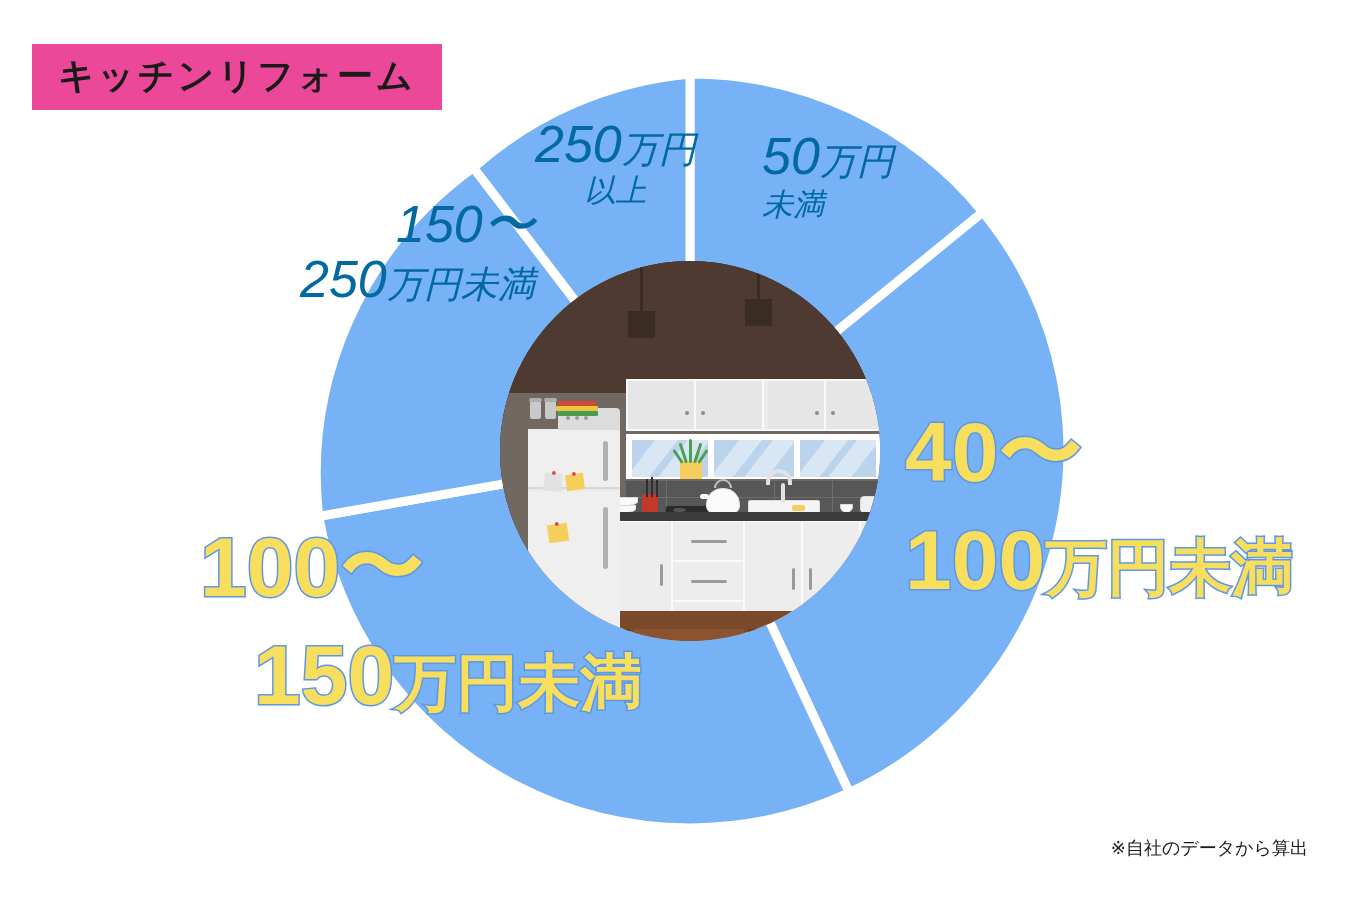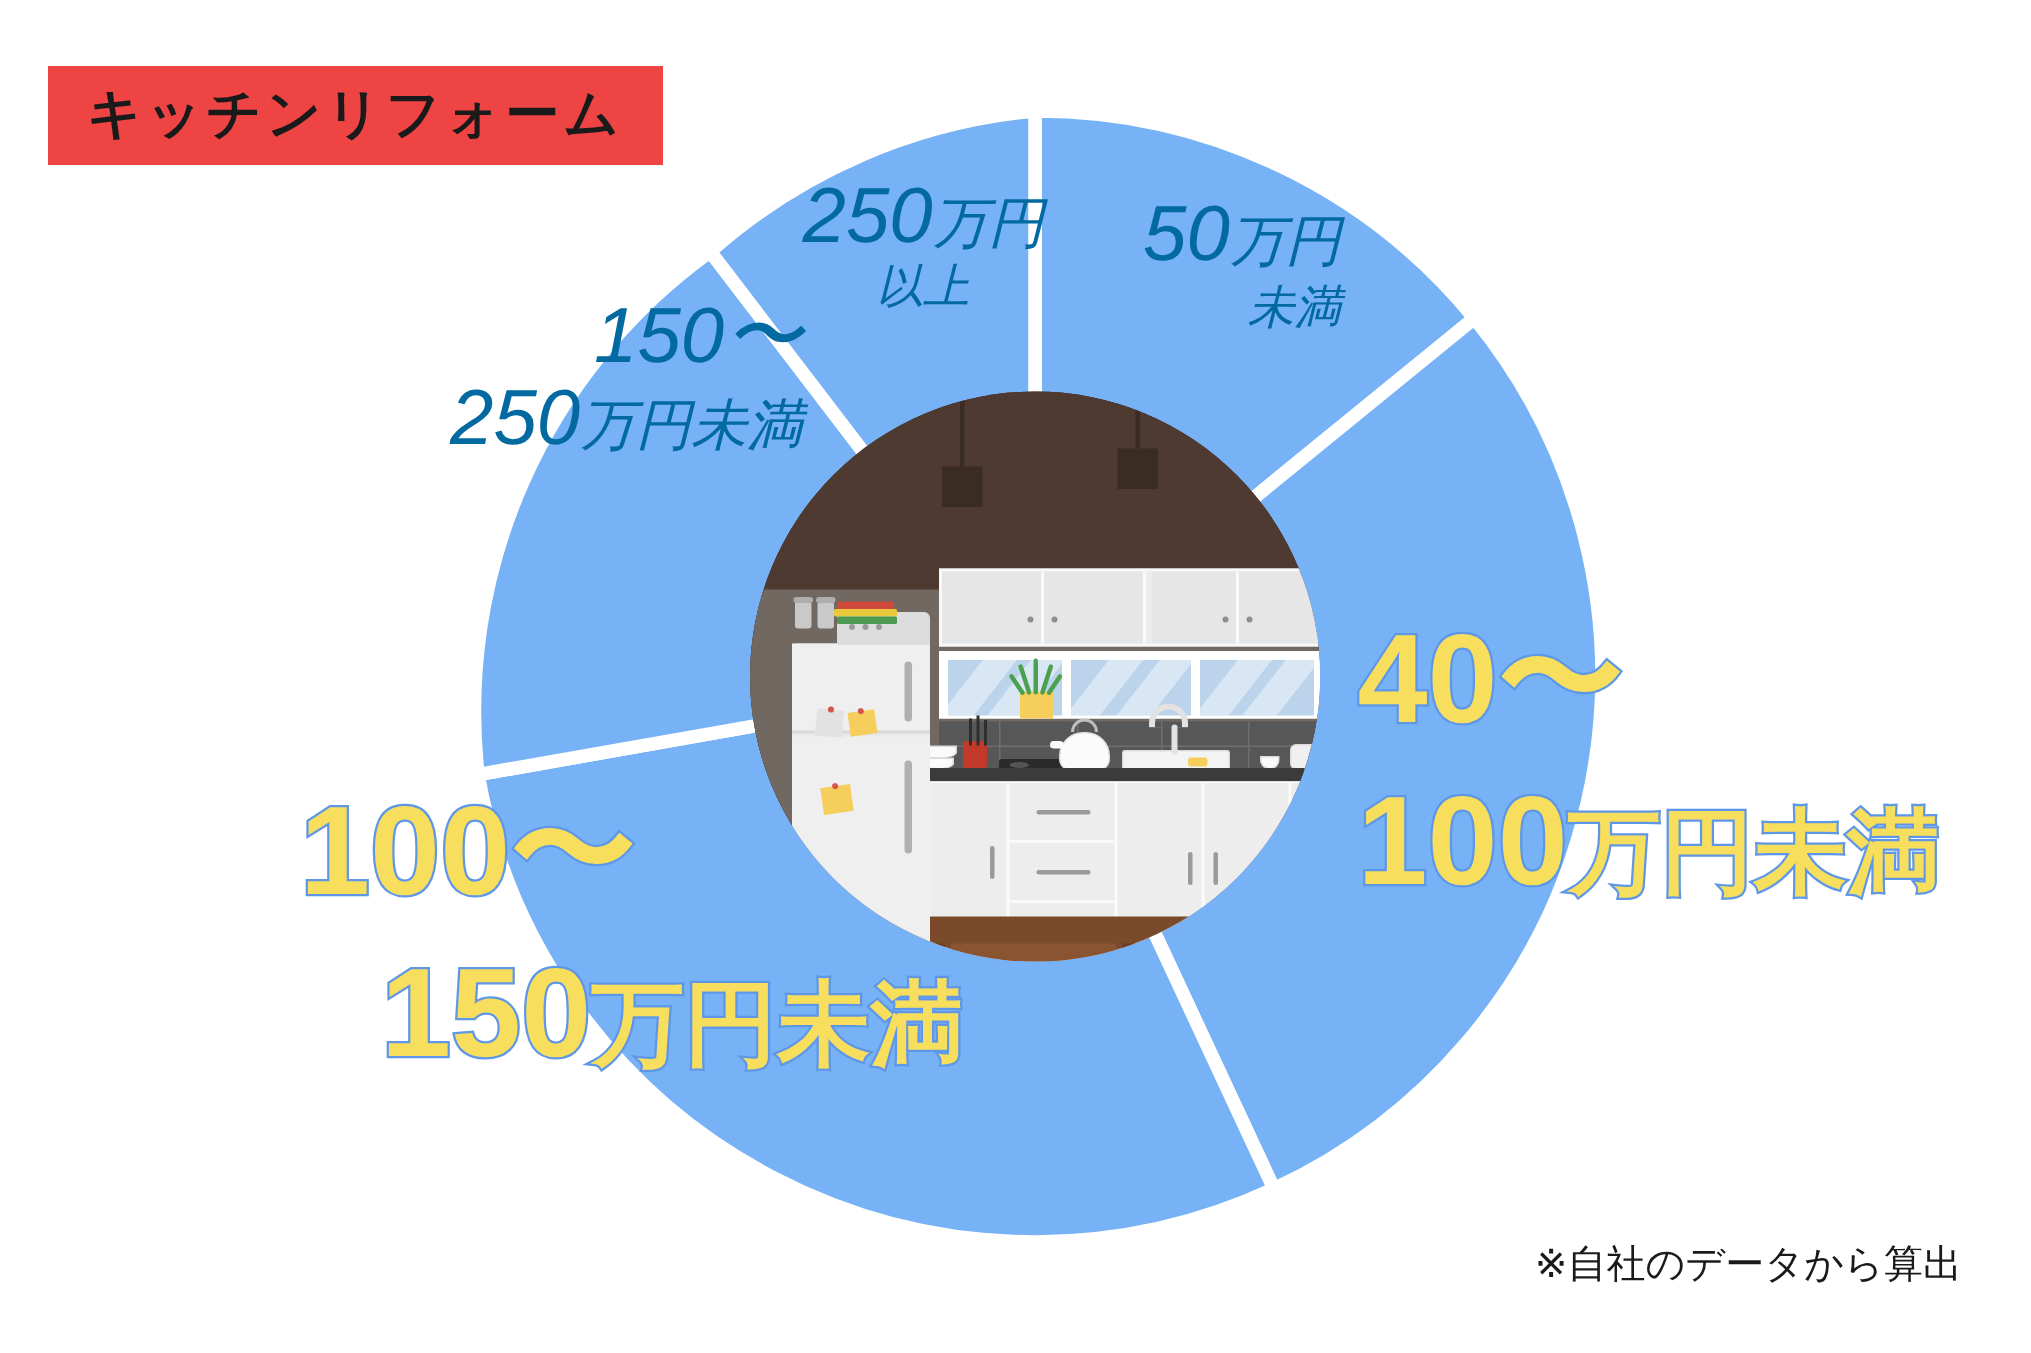--- a/index.html
+++ b/index.html
@@ -13,21 +13,21 @@
     position: relative;
     width: 1354px; height: 902px;
     background: #ffffff;
   }
 
   
   #title-badge {
     position: absolute;
     left: 32px; top: 44px;
     padding: 14px 26px 16px 26px;
-    background: #ef4444;
+    background: #ec4899;
     z-index: 40;
   }
   #title-badge .title-text {
     font-size: 36px;
     font-weight: 700;
     color: #1a1a1a;
     letter-spacing: 3px;
     line-height: 1;
     white-space: nowrap;
   }
@@ -153,21 +153,21 @@
     white-space: nowrap;
     -webkit-text-stroke: 3px #5E97E8;
     paint-order: stroke fill;
   }
   .yl-big { font-size: 84px; }
   .yl-mid { font-size: 62px; }
 
   #footnote {
     position: absolute;
     right: 46px; bottom: 42px;
-    font-size: 26px;
+    font-size: 18px;
     color: #1a1a1a;
     z-index: 40;
     white-space: nowrap;
   }
 </style>
 </head>
 <body>
 
 <div id="root">
 
@@ -341,21 +341,21 @@
       <span class="lbl-mid">万円</span>
     </div>
     <div class="lbl-sm" style="margin-top:4px; text-align:center;">以上</div>
   </div>
 
   <div class="label" style="left:762px; top:130px;">
     <div style="display:flex; align-items:baseline;">
       <span class="lbl-big">50</span>
       <span class="lbl-mid">万円</span>
     </div>
-    <div class="lbl-sm" style="margin-top:6px;text-align:right;">未満</div>
+    <div class="lbl-sm" style="margin-top:6px;">未満</div>
   </div>
 
   <div class="label" style="left:300px; top:198px;">
     <div class="lbl-big" style="text-align:right;">150〜</div>
     <div style="display:flex; align-items:baseline; margin-top:2px;">
       <span class="lbl-big">250</span>
       <span class="lbl-mid">万円未満</span>
     </div>
   </div>
 

